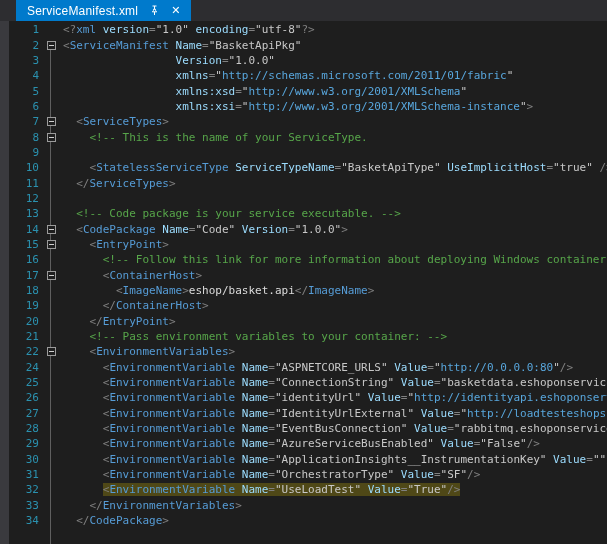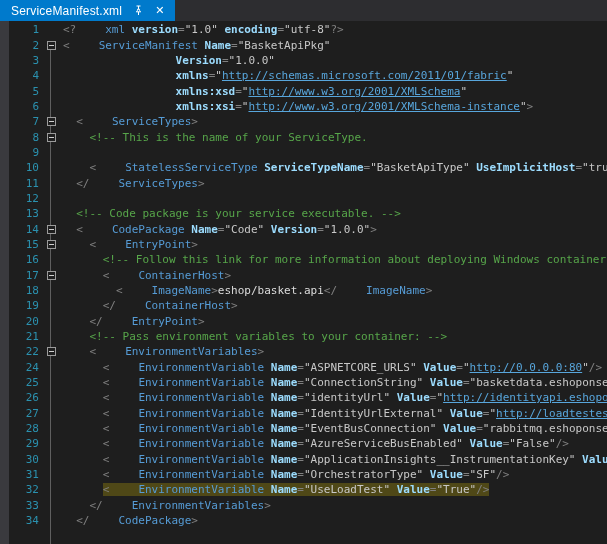--- a/index.html
+++ b/index.html
@@ -1,41 +1,41 @@
 <!DOCTYPE html>
 <html style="--editor_bg: #1E1E1E; --tabbar_bg: #2D2D30; --tab_active_bg: #007ACC; --tab_text: #FFFFFF; --glyph_margin: #3A3A3E; --line_number: #2B91AF; --outline_line: #5F5F5F; --fold_border: #9B9B9B; --delimiter: #808080; --tag: #569CD6; --attribute: #9CDCFE; --value: #C8C8C8; --url: #58A6DC; --comment: #57A64A; --text: #DCDCDC; --match_highlight: #4F4817;"><head>
 <meta charset="utf-8">
 <style>
   html,body{margin:0;padding:0;}
   body{width:607px;height:544px;overflow:hidden;background:#2D2D30;}
   .window{width:607px;height:544px;display:flex;flex-direction:column;}
-  .tabbar{height:21px;background:var(--tabbar_bg);display:flex;align-items:stretch;flex:none;}
+  .tabbar{height:21px;background:var(--tabbar_bg);display:flex;align-items:stretch;flex:none;padding-left:16px;}
   .tab{background:var(--tab_active_bg);color:var(--tab_text);display:flex;align-items:center;
        padding:0 11px;gap:11px;font-family:"Liberation Sans",sans-serif;font-size:12px;cursor:default;}
   .tab-label{white-space:nowrap;letter-spacing:.2px;}
   .close{font-size:11px;line-height:11px;font-family:"DejaVu Sans",sans-serif;}
   .pin{display:block;}
   .editor{position:relative;flex:1;background:var(--editor_bg);overflow:hidden;
           font-family:"DejaVu Sans Mono","Liberation Mono",monospace;font-size:11px;}
   .glyph{position:absolute;left:0;top:0;bottom:0;width:9px;background:var(--glyph_margin);}
   .outline-line{position:absolute;left:50px;top:28px;bottom:0;width:1px;background:var(--outline_line);z-index:1;}
   .code-area{position:relative;padding-top:1px;}
   .line{display:flex;height:15.35px;align-items:center;position:relative;}
   .ln{width:35px;margin-left:9px;flex:none;text-align:right;padding-right:5px;box-sizing:border-box;
       color:var(--line_number);z-index:2;}
   .fc{width:14px;flex:none;display:flex;justify-content:center;align-items:center;z-index:3;}
   .foldbox{width:9px;height:9px;border:1px solid var(--fold_border);background:var(--editor_bg);
            box-sizing:border-box;position:relative;}
   .foldbox::after{content:"";position:absolute;left:1px;right:1px;top:3px;height:1px;background:#D0D0D0;}
   .code{white-space:pre;flex:none;padding-left:5px;z-index:2;}
   .code span.d{color:var(--delimiter);}
-  .code span.t{color:var(--tag);margin-left:29px;}
-  .code span.a{color:var(--attribute);font-weight:bold;}
+  .code span.t{color:var(--tag);}
+  .code span.a{color:var(--attribute);}
   .code span.q{color:var(--value);}
-  .code span.u{color:var(--url);text-decoration:underline;}
+  .code span.u{color:var(--url);}
   .code span.c{color:var(--comment);}
   .code span.x{color:var(--text);}
   .hl{background:var(--match_highlight);}
 </style>
 </head>
 <body>
 
 <div class="window">
   <div class="tabbar">
     <div class="tab">

